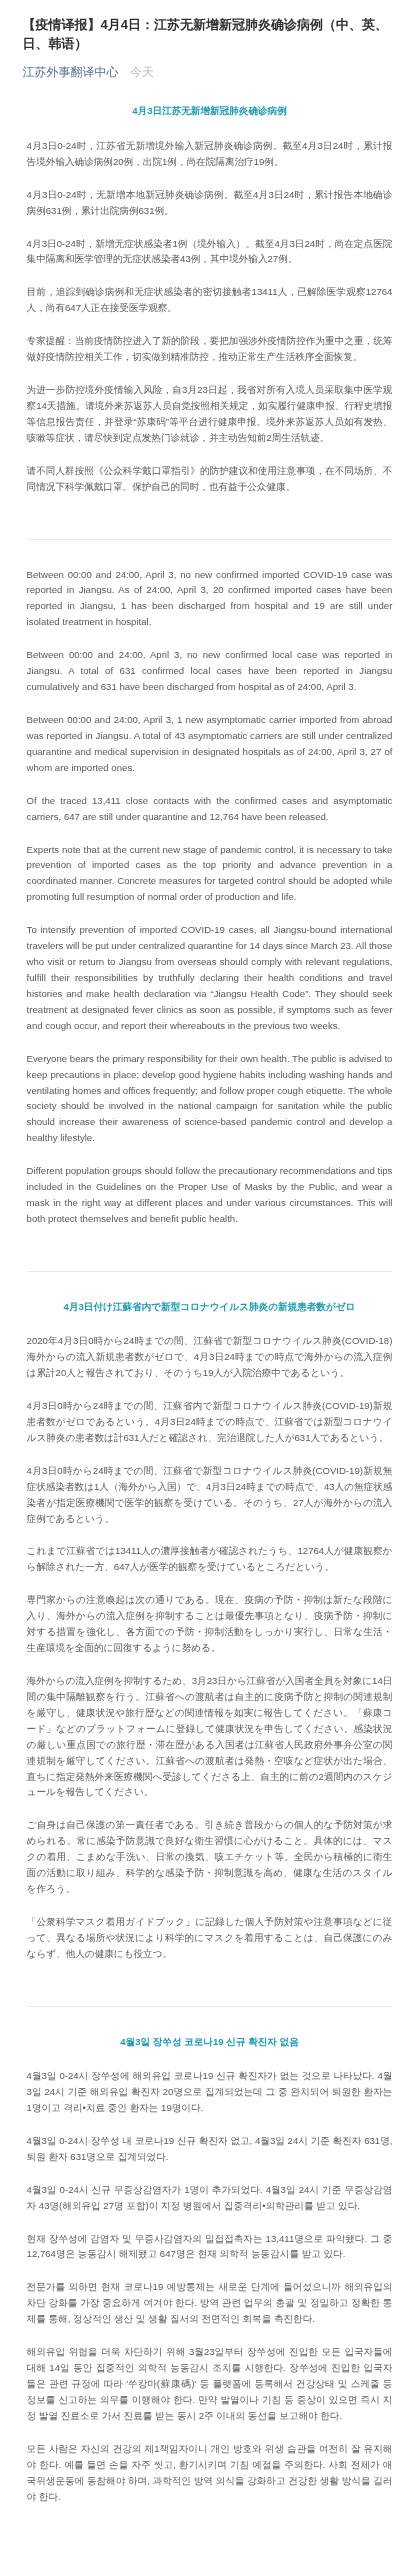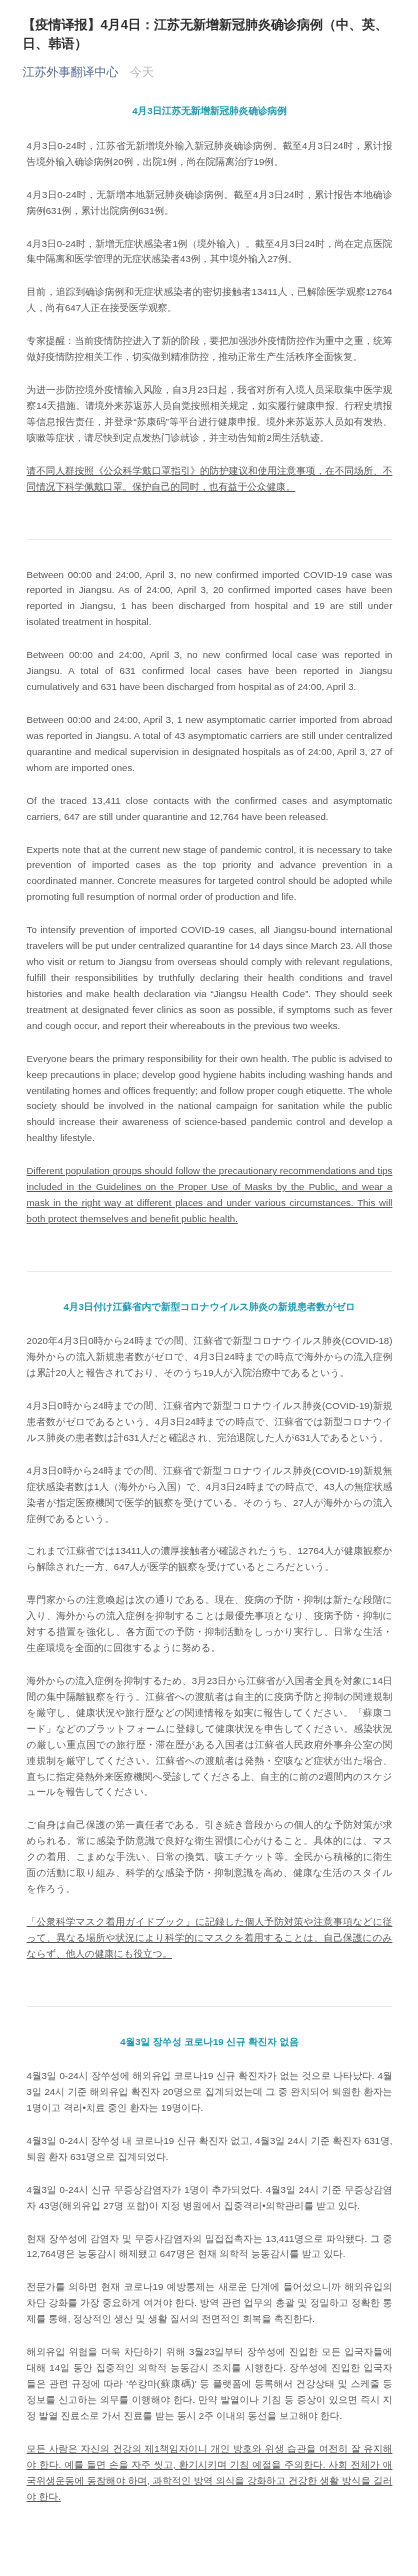--- a/index.html
+++ b/index.html
@@ -53,21 +53,20 @@
   .paragraphs p {
     margin: 0 0 17px 0;
     font-size: 9.6px;
     line-height: 1.66;
     text-align: justify;
     text-justify: inter-ideograph;
     word-break: break-word;
   }
   .paragraphs p:last-child {
     margin-bottom: 0;
-    text-decoration: underline;
   }
   .section {
     margin: 4px;
   }
   .section.first .section-heading {
     margin-top: 5.6px;
   }
 </style>
 </head>
 <body>

